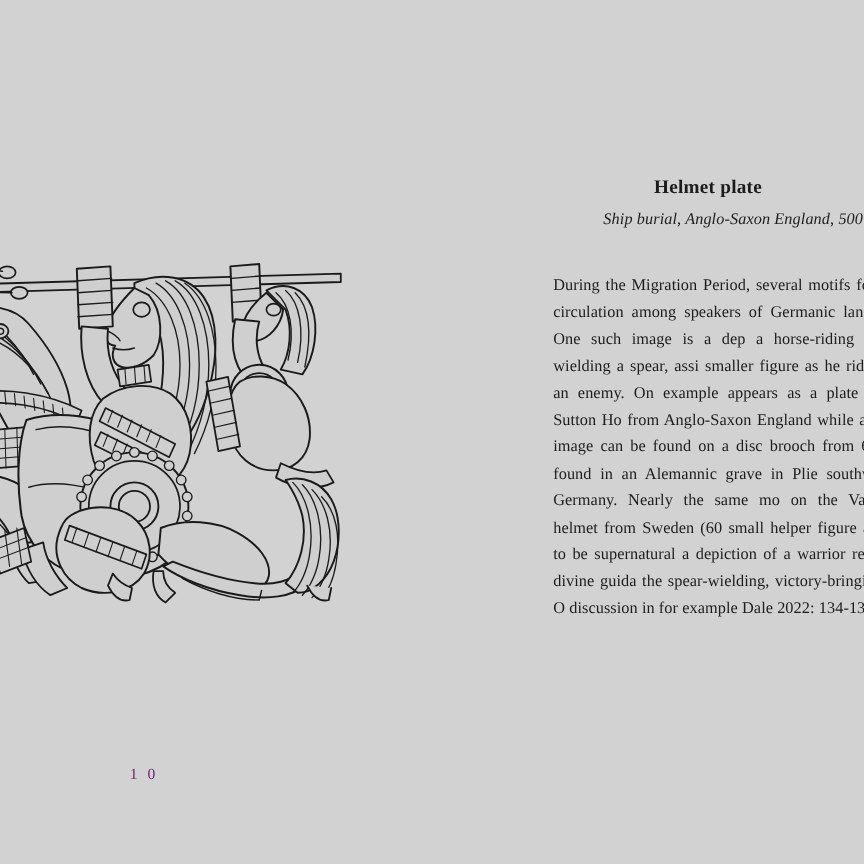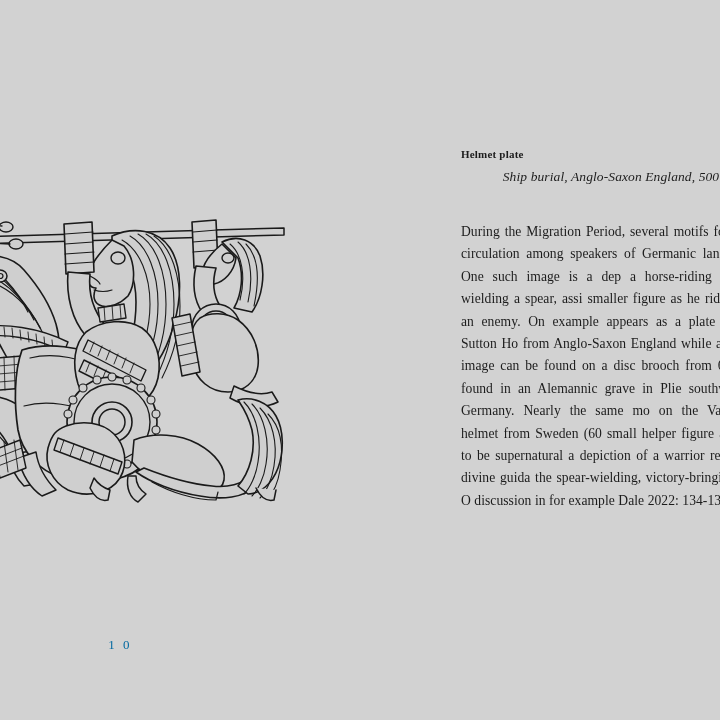--- a/index.html
+++ b/index.html
@@ -46,21 +46,21 @@
     width: 300px;
     height: 300px;
     overflow: visible;
   }
 
   .folio {
     position: absolute;
     font-family: "Liberation Serif", "DejaVu Serif", serif;
     font-size: 13px;
     letter-spacing: 2.5px;
-    color: #0369a1;
+    color: #701a75;
     text-align: center;
     width: 120px;
   }
   #folio-left  { left: 60px;  top: 637px; }
 
   
   #page-right {
     position: absolute;
     left: 360px;
     top: 0;
@@ -70,21 +70,22 @@
 
   #text-column {
     position: absolute;
     left: 101px;      
     top: 148px;
     width: 300px;     
   }
 
   #caption-title {
     font-weight: bold;
-    font-size: 11px;
+    font-size: 16px;
+    text-align: center;
     width: 258px;
     margin: 0 0 9px 0;
     letter-spacing: 0.2px;
   }
 
   #caption-sub {
     font-style: italic;
     font-size: 13.5px;
     text-align: center;
     width: 300px;

